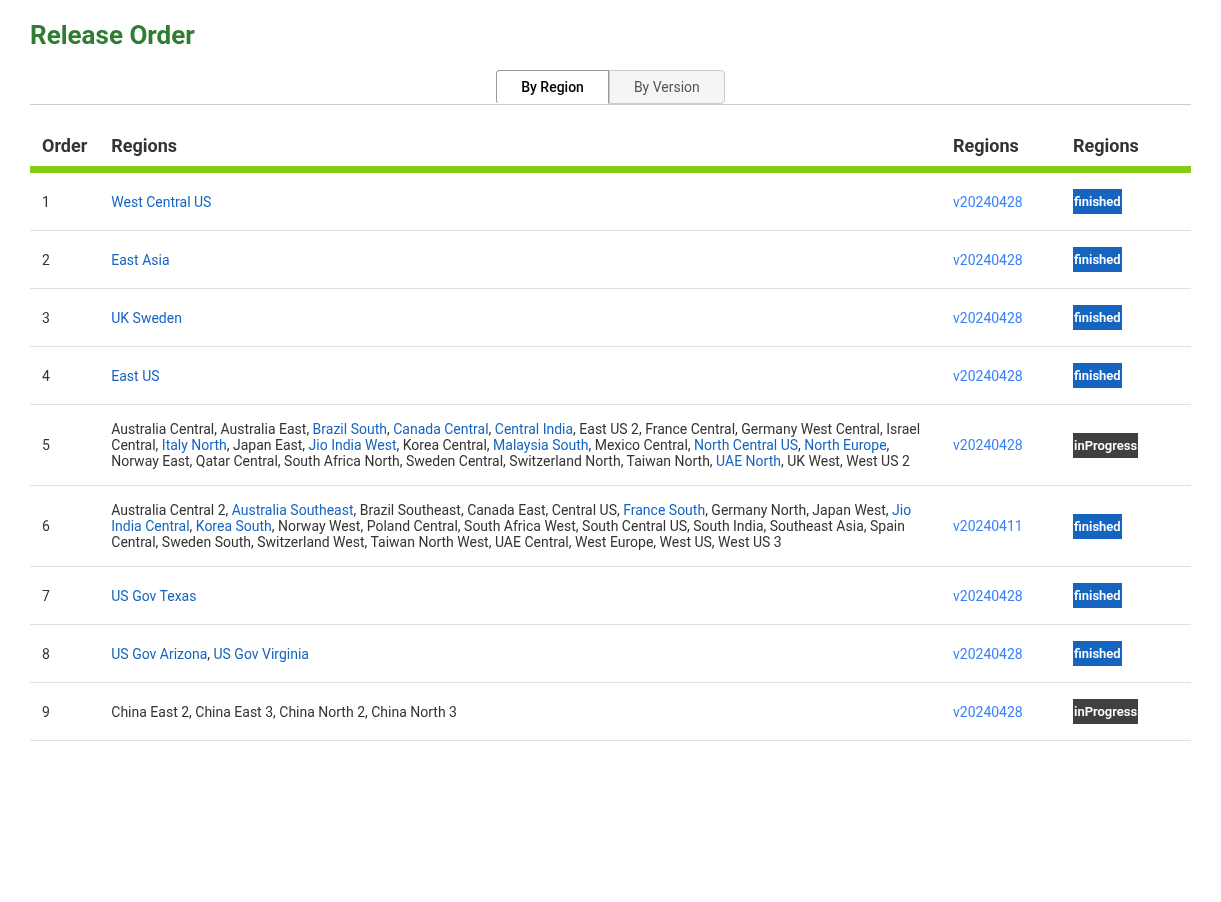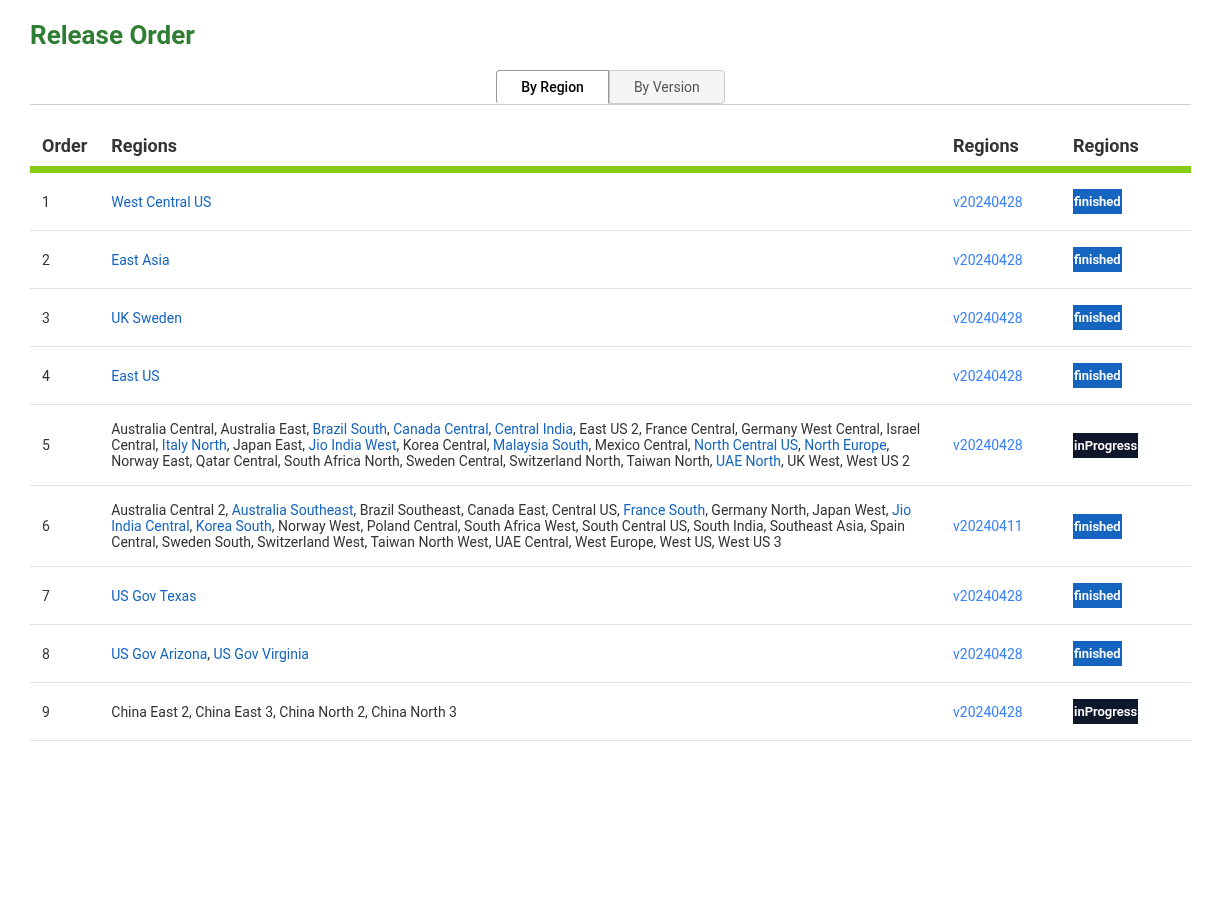--- a/index.html
+++ b/index.html
@@ -94,21 +94,21 @@
       border-radius: 0;
       color: #fff;
       font-size: 13px;
       font-weight: 600;
       white-space: nowrap;
     }
     .badge-finished {
       background-color: #1565c0;
     }
     .badge-inprogress {
-      background-color: #0f172a;
+      background-color: #404040;
     }
     .link-text {
       color: #1565c0;
       text-align: right;
     }
   </style>
 </head>
 <body>
 
 <h1>Release Order</h1>

